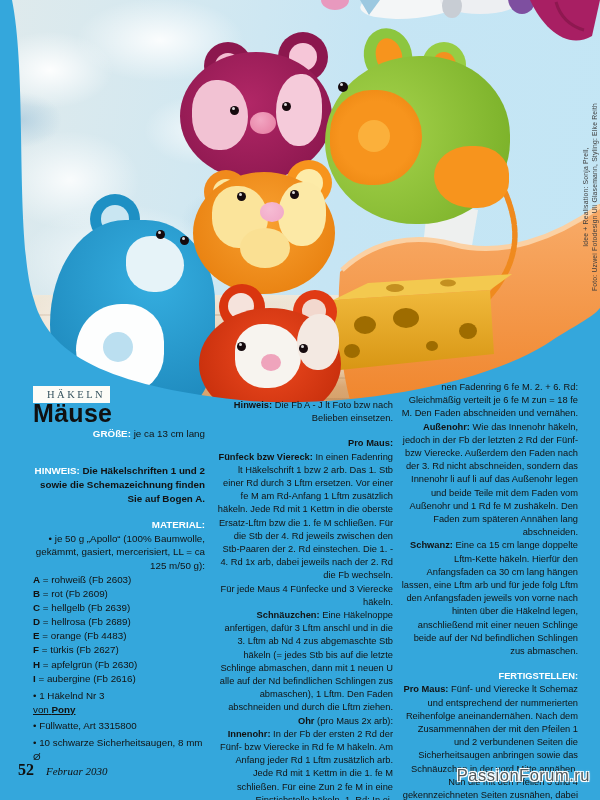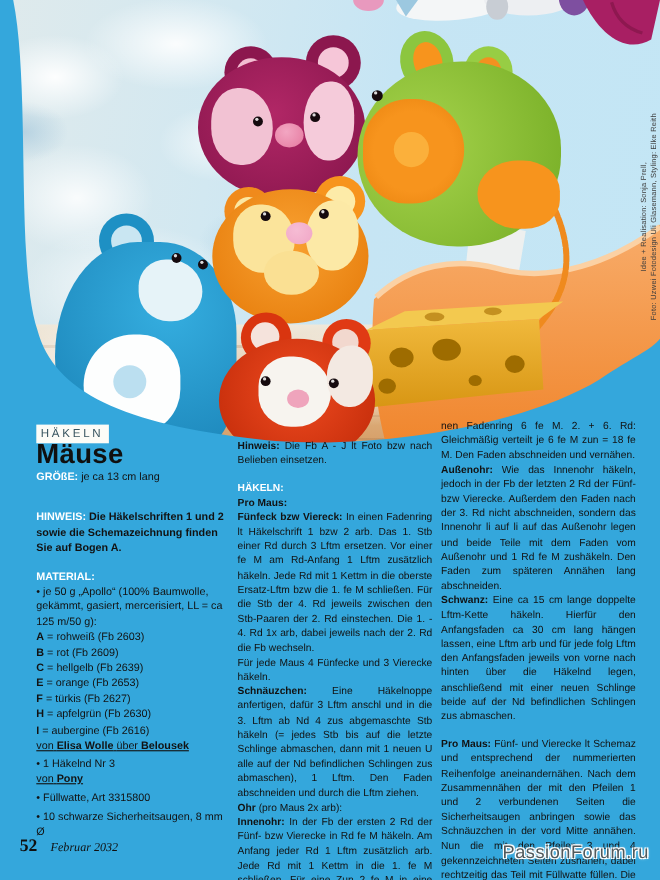--- a/index.html
+++ b/index.html
@@ -29,27 +29,27 @@
   
   .mouse,.mpart{position:absolute;}
   .ear-o,.ear-i,.body,.patch,.eye,.snout{position:absolute;border-radius:50%;}
   .eye{width:9px;height:9px;background:#150a0e;}
   .eye::after{content:"";position:absolute;left:2px;top:1px;width:3px;height:3px;border-radius:50%;background:#fff;opacity:.85;}
   
   .credit{position:absolute;left:440px;top:188px;width:300px;transform:rotate(-90deg);
           font-size:6.8px;line-height:9px;color:#3d3d3d;text-align:center;letter-spacing:.2px;}
   
   .col{position:absolute;color:#121212;font-size:9.3px;line-height:13.2px;text-align:justify;}
-  .col p{margin:0;}
+  .col p{margin:0;text-align:right;}
   .whead{color:#fff;font-weight:bold;}
   .lead{font-weight:bold;}
   .gap{height:12px;}
   
-  .tag{display:inline-block;background:#FCFCF7;color:#36535E;font-family:Liberation Sans, sans-serif;
-       font-size:10.5px;letter-spacing:2.5px;padding:2px 5px 1px 4px;}
+  .tag{display:inline-block;background:#FCFCF7;color:#36535E;font-family:Liberation Serif, serif;
+       font-size:10.5px;letter-spacing:2.5px;padding:2px 5px 1px 14px;}
   .title{font-size:25px;font-weight:bold;color:#101010;margin:4px 0 6px 0;letter-spacing:.3px;}
   .leftcol{font-size:9.8px;line-height:13.8px;text-align:left;}
   .lbl{color:#fff;font-weight:bold;}
   .note{font-weight:bold;}
   .mat{line-height:14.1px;}
   .src{text-decoration:underline;}
   .src b{font-weight:bold;}
   .footer{position:absolute;left:18px;top:761px;color:#101010;font-family:"Liberation Serif",serif;}
   .pageno{font-size:16px;font-weight:bold;}
   .issue{font-size:11px;font-style:italic;margin-left:12px;}
@@ -190,60 +190,60 @@
     <p><span class="lbl">GRÖßE:</span> <span>je ca 13 cm lang</span></p>
     <div class="gap"></div><div class="gap"></div>
     <p class="note"><span class="lbl">HINWEIS:</span> <span>Die Häkelschriften 1 und 2 sowie die Schemazeichnung finden Sie auf Bogen A.</span></p>
     <div class="gap"></div>
     <p class="whead">MATERIAL:</p>
     <p>• je 50 g „Apollo“ (100% Baumwolle, gekämmt, gasiert, mercerisiert, LL = ca 125 m/50 g):</p>
     <div class="mat">
       <div><b>A</b> <span>= rohweiß (Fb 2603)</span></div>
       <div><b>B</b> <span>= rot (Fb 2609)</span></div>
       <div><b>C</b> <span>= hellgelb (Fb 2639)</span></div>
-      <div><b>E</b> <span>= orange (Fb 2653)</span></div>
+      <div><b>D</b> <span>= hellrosa (Fb 2689)</span></div>
+      <div><b>E</b> <span>= orange (Fb 4483)</span></div>
       <div><b>F</b> <span>= türkis (Fb 2627)</span></div>
       <div><b>H</b> <span>= apfelgrün (Fb 2630)</span></div>
       <div><b>I</b> <span>= aubergine (Fb 2616)</span></div>
     </div>
-    <div class="src"><span>von</span> <b>Elisa Wolle</b> <span>über</span> <b>Belousek</b></div>
     <div style="height:3px"></div>
     <div>
       <div>• 1 Häkelnd Nr 3</div>
       <div class="src"><span>von</span> <b>Pony</b></div>
     </div>
     <div style="height:3px"></div>
     <div>
       <div>• Füllwatte, Art 3315800</div>
     </div>
     <div style="height:3px"></div>
     <div>
       <div>• 10 schwarze Sicherheitsaugen, 8 mm Ø</div>
 
     </div>
   </div>
 
   <div class="col" style="left:216px;top:399px;width:177px">
     <p><span class="lead">Hinweis:</span> <span>Die Fb A - J lt Foto bzw nach Belieben einsetzen.</span></p>
     <div class="gap"></div>
-    <p class="whead">HÄKELN:</p>
     <p><span class="lead">Pro Maus:</span><span></span></p>
     <p><span class="lead">Fünfeck bzw Viereck:</span> <span>In einen Fadenring lt Häkelschrift 1 bzw 2 arb. Das 1. Stb einer Rd durch 3 Lftm ersetzen. Vor einer fe M am Rd-Anfang 1 Lftm zusätzlich häkeln. Jede Rd mit 1 Kettm in die oberste Ersatz-Lftm bzw die 1. fe M schließen. Für die Stb der 4. Rd jeweils zwischen den Stb-Paaren der 2. Rd einstechen. Die 1. - 4. Rd 1x arb, dabei jeweils nach der 2. Rd die Fb wechseln.</span></p>
     <p><span>Für jede Maus 4 Fünfecke und 3 Vierecke häkeln.</span></p>
     <p><span class="lead">Schnäuzchen:</span> <span>Eine Häkelnoppe anfertigen, dafür 3 Lftm anschl und in die 3. Lftm ab Nd 4 zus abgemaschte Stb häkeln (= jedes Stb bis auf die letzte Schlinge abmaschen, dann mit 1 neuen U alle auf der Nd befindlichen Schlingen zus abmaschen), 1 Lftm. Den Faden abschneiden und durch die Lftm ziehen.</span></p>
     <p><span class="lead">Ohr</span> <span>(pro Maus 2x arb):</span></p>
     <p><span class="lead">Innenohr:</span> <span>In der Fb der ersten 2 Rd der Fünf- bzw Vierecke in Rd fe M häkeln. Am Anfang jeder Rd 1 Lftm zusätzlich arb. Jede Rd mit 1 Kettm in die 1. fe M schließen. Für eine Zun 2 fe M in eine Einstichstelle häkeln. 1. Rd: In ei-</span></p>
   </div>
 
   <div class="col" style="left:401px;top:381px;width:177px">
     <p><span>nen Fadenring 6 fe M. 2. + 6. Rd: Gleichmäßig verteilt je 6 fe M zun = 18 fe M. Den Faden abschneiden und vernähen.</span></p>
     <p><span class="lead">Außenohr:</span> <span>Wie das Innenohr häkeln, jedoch in der Fb der letzten 2 Rd der Fünf- bzw Vierecke. Außerdem den Faden nach der 3. Rd nicht abschneiden, sondern das Innenohr li auf li auf das Außenohr legen und beide Teile mit dem Faden vom Außenohr und 1 Rd fe M zushäkeln. Den Faden zum späteren Annähen lang abschneiden.</span></p>
     <p><span class="lead">Schwanz:</span> <span>Eine ca 15 cm lange doppelte Lftm-Kette häkeln. Hierfür den Anfangsfaden ca 30 cm lang hängen lassen, eine Lftm arb und für jede folg Lftm den Anfangsfaden jeweils von vorne nach hinten über die Häkelnd legen, anschließend mit einer neuen Schlinge beide auf der Nd befindlichen Schlingen zus abmaschen.</span></p>
     <div class="gap"></div>
+    <p class="whead">FERTIGSTELLEN:</p>
     <p><span class="lead">Pro Maus:</span> <span>Fünf- und Vierecke lt Schemaz und entsprechend der nummerierten Reihenfolge aneinandernähen. Nach dem Zusammennähen der mit den Pfeilen 1 und 2 verbundenen Seiten die Sicherheitsaugen anbringen sowie das Schnäuzchen in der vord Mitte annähen. Nun die mit den Pfeilen 3 und 4 gekennzeichneten Seiten zusnähen, dabei rechtzeitig das Teil mit Füllwatte füllen. Die Ohren lt Foto und Schwanz in der hinteren Mitte annähen.</span></p>
   </div>
 
   <div class="footer">
-    <span class="pageno">52</span><span class="issue">Februar 2032</span>
+    <span class="pageno">52</span><span class="issue">Februar 2030</span>
   </div>
   <div class="watermark">PassionForum.ru</div>
 
 </div>
 
 </body></html>

